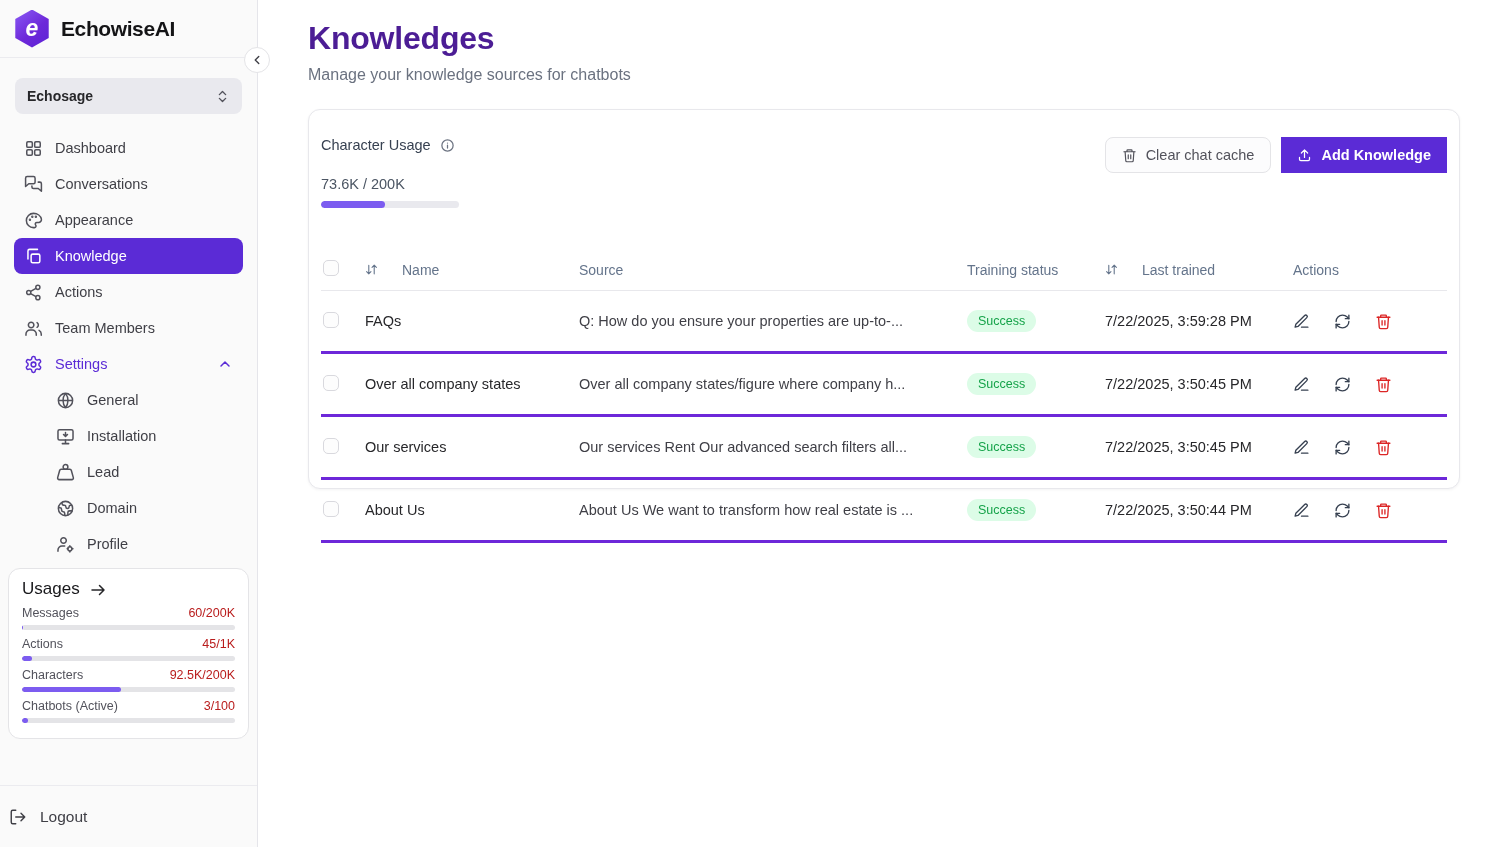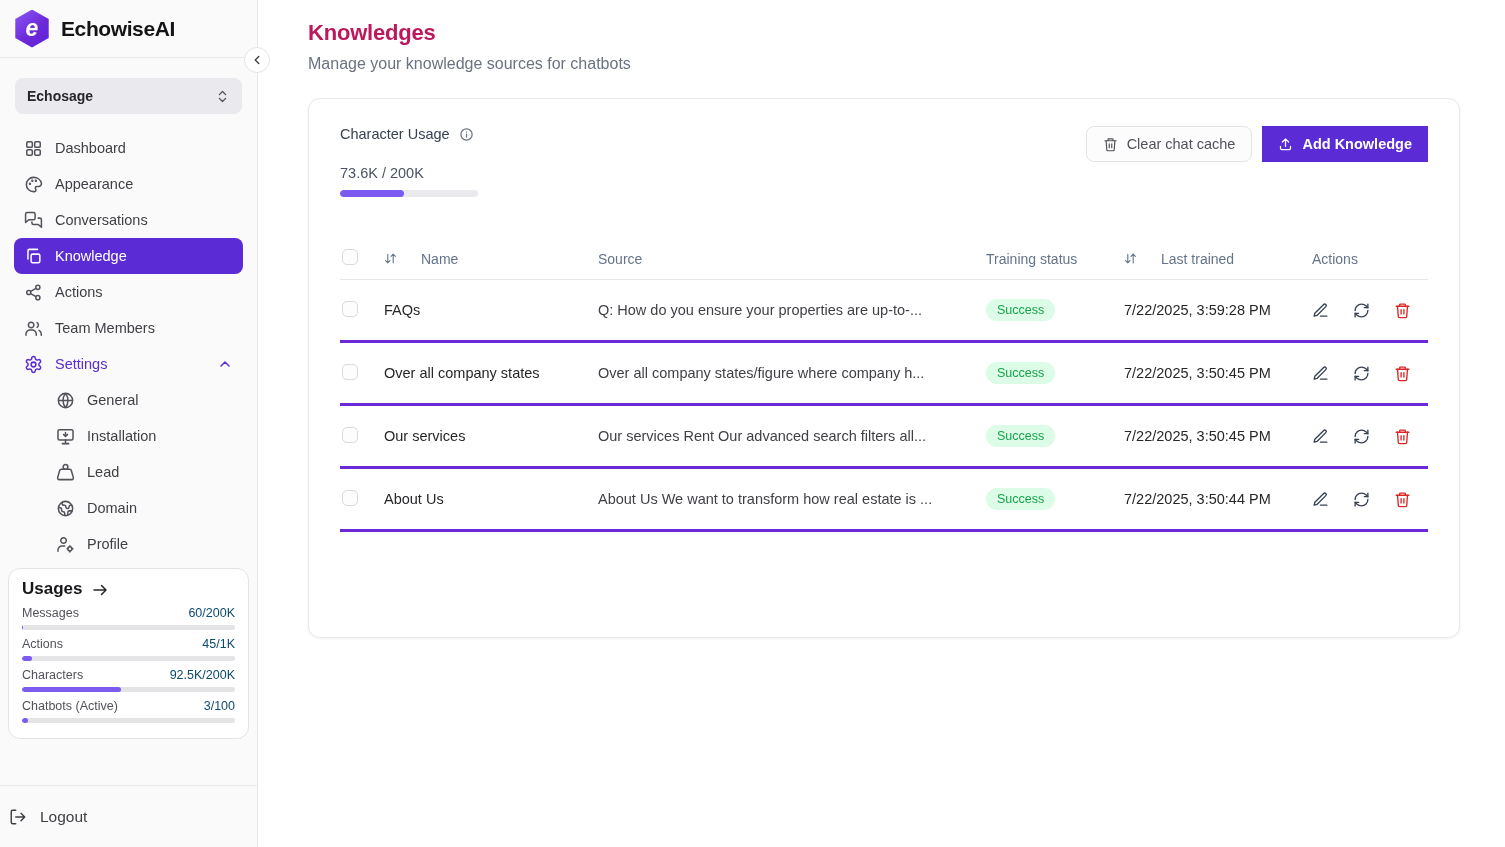--- a/index.html
+++ b/index.html
@@ -48,44 +48,44 @@
   .nav-item.active .icon { color:#fff; }
   .nav-item.settings { color:var(--primary,#5b2bd6); font-weight:500; }
   .nav-item.settings .icon { color:var(--primary,#5b2bd6); }
   .chev-end { margin-left:auto; width:16px; height:16px; }
   .subnav .nav-item { padding-left:42px; }
 
   .usages-card {
     margin:6px 8px 0; background:#fff; border:1px solid #e4e4e7; border-radius:12px;
     padding:10px 13px 15px; cursor:pointer;
   }
-  .usages-title { display:flex; align-items:flex-end; gap:9px; font-size:17px; font-weight:700; color:#18181b; margin-bottom:4px; }
+  .usages-title { display:flex; align-items:flex-end; gap:9px; font-size:17px; font-weight:400; color:#18181b; margin-bottom:4px; }
   .usages-title .icon { width:18px; height:18px; color:#27272a; margin-top:2px; }
   .usage-row { margin-top:7px; }
   .usage-line { display:flex; justify-content:space-between; font-size:12.5px; color:#52525b; }
-  .usage-value { color:#0c4a6e;text-align:center; }
+  .usage-value { color:#b91c1c;text-align:center; }
   .usage-bar { height:5px; background:#e4e4e7; border-radius:99px; margin-top:5px; overflow:hidden; }
   .usage-fill { height:100%; background:var(--accent,#7c5cf0); border-radius:99px; }
 
   .sidebar-bottom {
     margin-top:auto; border-top:1px solid #ebebef; padding:0 9px; height:62px;
     display:flex; align-items:center, center; align-items:center; gap:13px;
     font-size:15.5px; color:#3f3f46; cursor:pointer;
   }
   .sidebar-bottom .icon { width:18px; height:18px; color:#3f3f46; }
 
   
   .main { flex:1; padding:20px 45px 0 50px; background:#fff; }
-  .page-title { font-size:22px; font-weight:700; color:#be185d; letter-spacing:-0.2px; }
+  .page-title { font-size:32px; font-weight:700; color:#4c1d95; letter-spacing:-0.2px; }
   .page-sub { font-size:16px; color:#6b7280; margin-top:9px; }
 
   .card {
-    margin-top:25px; width:1152px; height:540px; background:#fff;
+    margin-top:25px; width:1152px; height:380px; background:#fff;
     border:1px solid #e8e8ec; border-radius:12px; box-shadow:0 1px 3px rgba(16,14,40,.05);
-    padding:0 31px; position:relative;
+    padding:0 12px; position:relative;
   }
   .card-top { display:flex; justify-content:space-between; align-items:flex-start; padding-top:27px; }
   .cu-title { display:flex; align-items:center; gap:9px; font-size:14.5px; color:#374151; }
   .cu-title .icon { width:15px; height:15px; color:#6b7280; }
   .cu-value { margin-top:23px; font-size:14.5px; color:#4b5563; }
   .cu-bar { width:138px; height:7px; background:#e9e9ee; border-radius:99px; margin-top:9px; overflow:hidden; }
   .cu-fill { height:100%; background:var(--accent,#7c5cf0); border-radius:99px; }
 
   .top-buttons { display:flex; gap:10px; }
   .btn-outline {
@@ -176,36 +176,36 @@
             <rect x="13.5" y="3.5" width="7" height="7" rx="1.5"></rect>
             <rect x="3.5" y="13.5" width="7" height="7" rx="1.5"></rect>
             <rect x="13.5" y="13.5" width="7" height="7" rx="1.5"></rect>
           </svg>
       </span>
       <span>Dashboard</span>
     </div>
     <div class="nav-item">
       <span class="icon">
         <svg width="19" height="19" viewBox="0 0 24 24" fill="none" stroke="currentColor" stroke-width="1.9" stroke-linecap="round" stroke-linejoin="round">
+            <path d="M14 9a2 2 0 0 1-2 2H6l-4 3.5V4a2 2 0 0 1 2-2h8a2 2 0 0 1 2 2z"></path>
+            <path d="M18 9h2a2 2 0 0 1 2 2v9.5L18 17h-6a2 2 0 0 1-2-2v-1"></path>
+          </svg>
+      </span>
+      <span>Conversations</span>
+    </div>
+    <div class="nav-item">
+      <span class="icon">
+        <svg width="19" height="19" viewBox="0 0 24 24" fill="none" stroke="currentColor" stroke-width="1.9" stroke-linecap="round" stroke-linejoin="round">
             <path d="M12 3a9 9 0 1 0 0 18h1.2a2 2 0 0 0 1.5-3.3 2 2 0 0 1 1.5-3.3H19a3.5 3.5 0 0 0 3-4C21.3 6 17 3 12 3z"></path>
             <circle cx="7.5" cy="11" r="0.6" fill="currentColor"></circle>
             <circle cx="10.5" cy="7.2" r="0.6" fill="currentColor"></circle>
             <circle cx="15" cy="7.2" r="0.6" fill="currentColor"></circle>
           </svg>
       </span>
       <span>Appearance</span>
-    </div>
-    <div class="nav-item">
-      <span class="icon">
-        <svg width="19" height="19" viewBox="0 0 24 24" fill="none" stroke="currentColor" stroke-width="1.9" stroke-linecap="round" stroke-linejoin="round">
-            <path d="M14 9a2 2 0 0 1-2 2H6l-4 3.5V4a2 2 0 0 1 2-2h8a2 2 0 0 1 2 2z"></path>
-            <path d="M18 9h2a2 2 0 0 1 2 2v9.5L18 17h-6a2 2 0 0 1-2-2v-1"></path>
-          </svg>
-      </span>
-      <span>Conversations</span>
     </div>
     <div class="nav-item active">
       <span class="icon">
         <svg width="19" height="19" viewBox="0 0 24 24" fill="none" stroke="currentColor" stroke-width="1.9" stroke-linecap="round" stroke-linejoin="round">
             <rect x="9" y="9" width="11" height="11" rx="2"></rect>
             <path d="M5 15V5a2 2 0 0 1 2-2h10"></path>
           </svg>
       </span>
       <span>Knowledge</span>
     </div>

